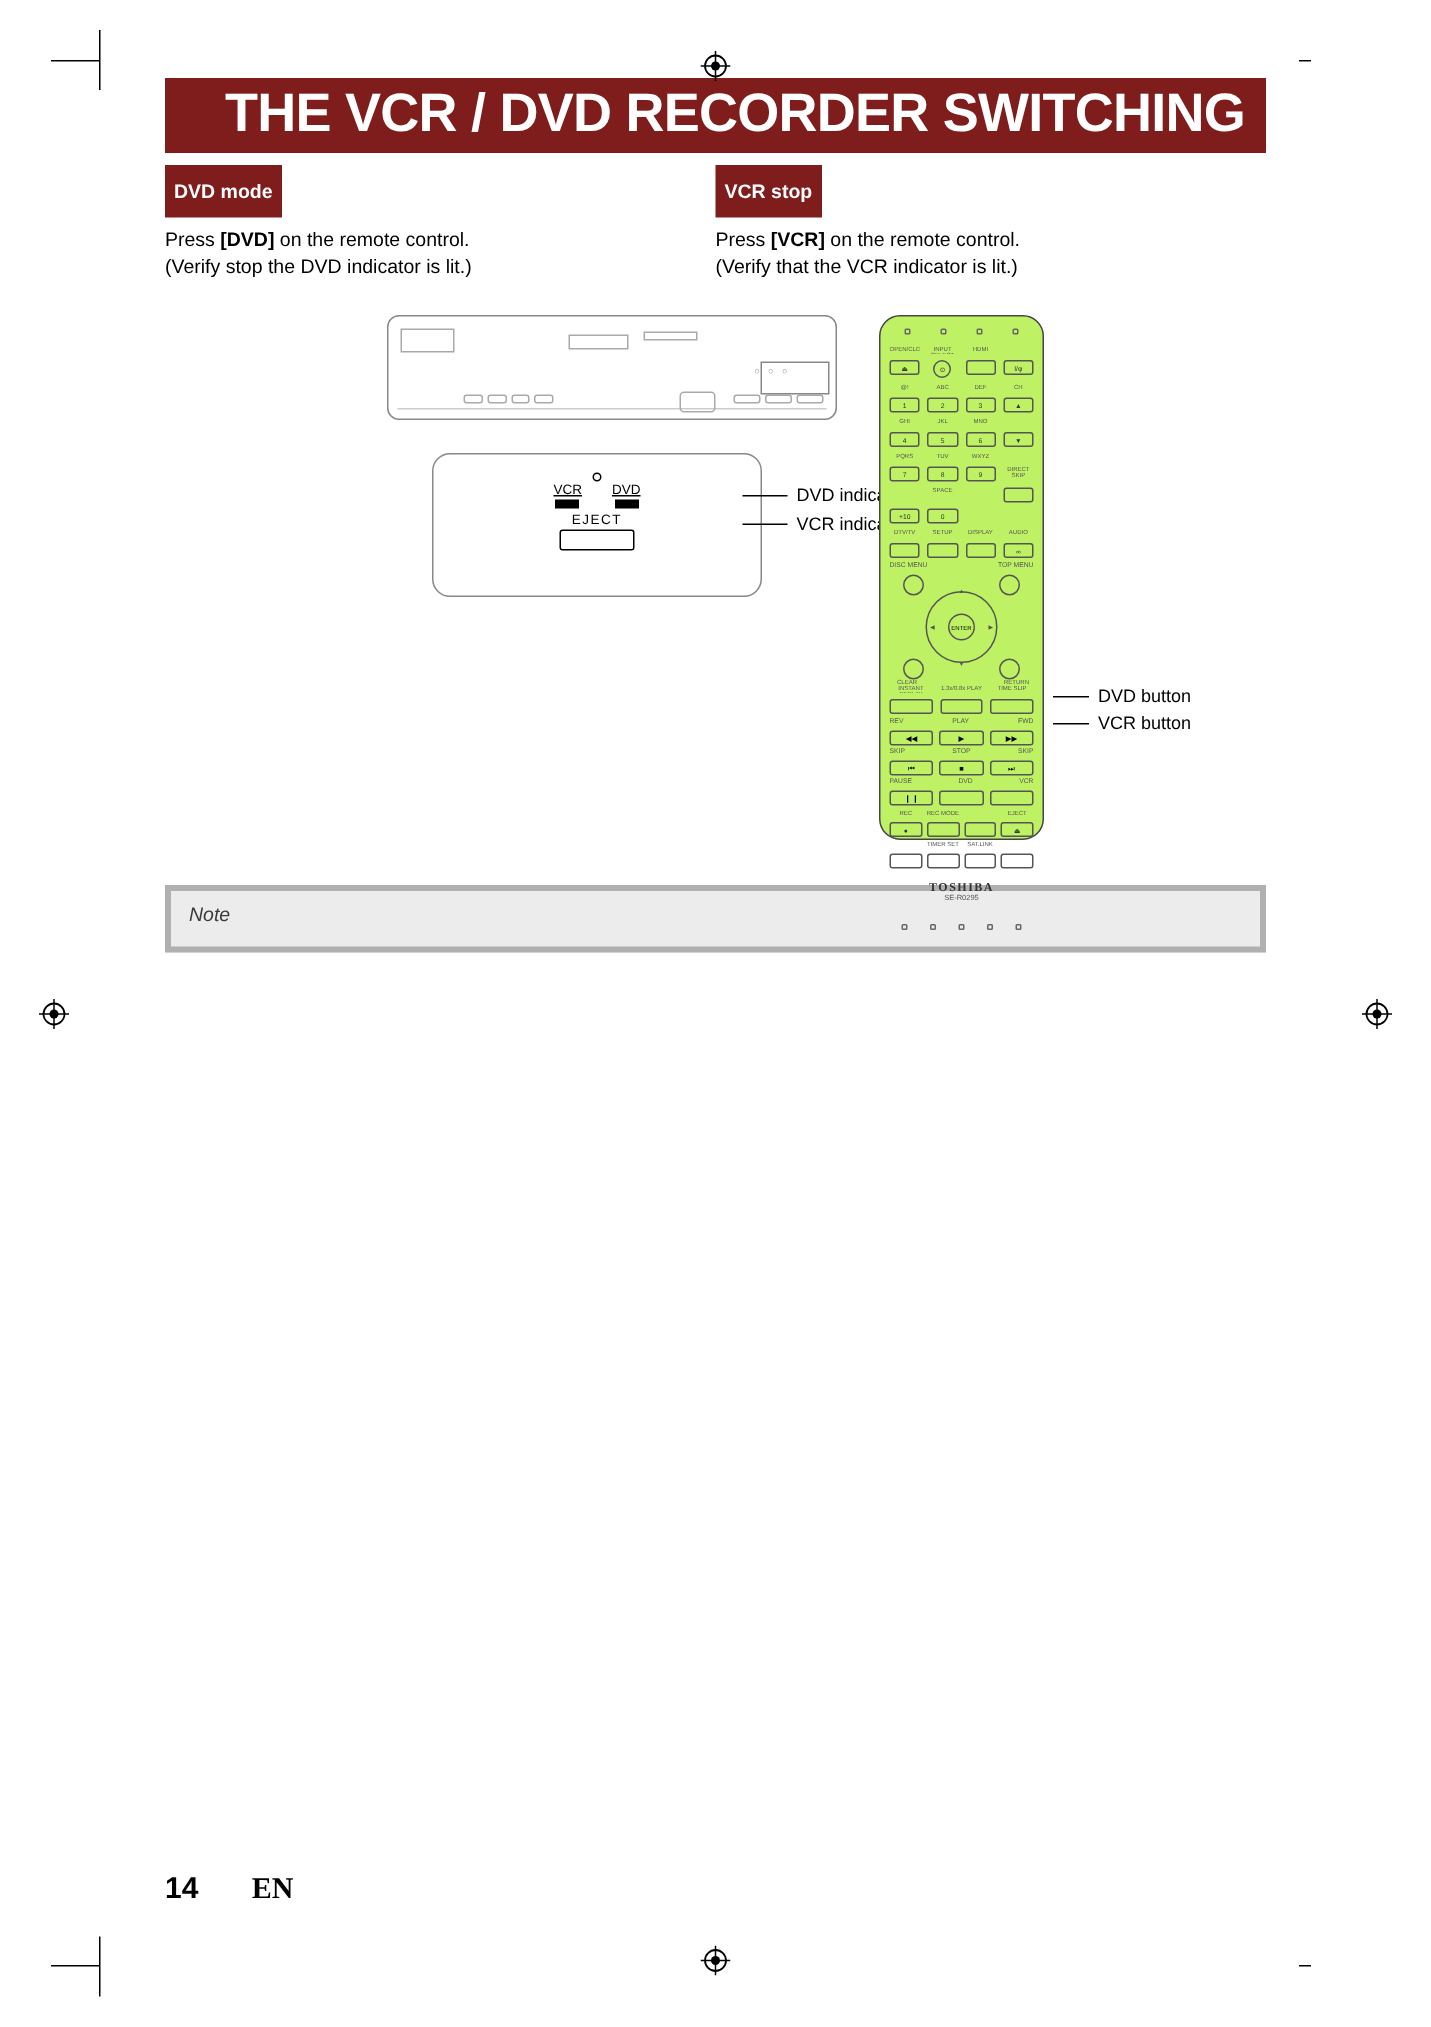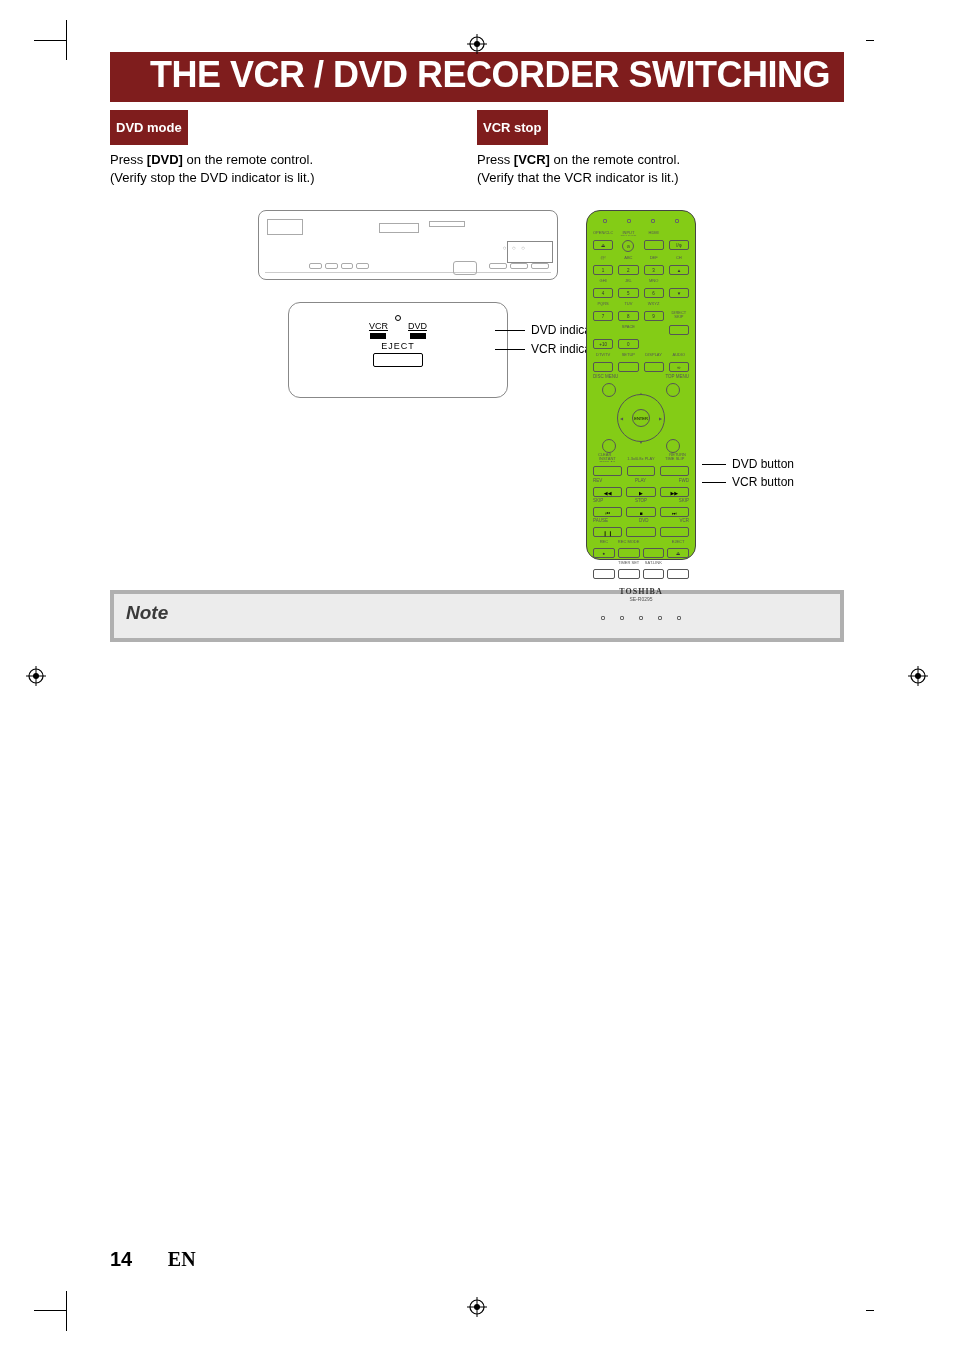--- a/index.html
+++ b/index.html
@@ -129,21 +129,21 @@
   .lead-line::before {
     content:""; display:block; width:30px; height:1px; background:#000;
   }
 
   
   .remote-wrap { position: relative; }
   .remote {
     width: 110px; height: 350px;
     border: 1.5px solid #444;
     border-radius: 14px;
-    background: #84cc16;
+    background: #bef264;
     padding: 8px 6px;
     position: relative;
   }
   .r-toprow, .r-botrow { display:flex; justify-content:space-around; }
   .r-toprow span, .r-botrow span { width:4px; height:4px; border:1px solid #666; border-radius:1px; }
   .r-grid { margin-top:6px; display:grid; grid-template-columns:repeat(4,1fr); gap:4px 5px; }
   .rk { height:10px; border:1px solid #555; border-radius:2px; font-size:4.5px; line-height:10px; text-align:center; color:#333; overflow:hidden;}
   .rk.round { border-radius:50%; width:12px; height:12px; margin:0 auto; line-height:12px; }
   .rlabel { font-size:4px; text-align:center; color:#555; line-height:1; height:5px; overflow:hidden;}
   .r-dpad-area { margin:6px auto; width:70px; height:66px; position:relative; }
@@ -167,22 +167,22 @@
 
   
   .note-box {
     border: 4px solid #b0b0b0;
     background: #ececec;
     padding: 8px 12px 10px 12px;
     margin-top: 20px;
   }
   .note-title {
     font-style: italic;
-    font-weight: 700;
-    font-size: 19px;
+    font-weight: 400;
+    font-size: 13px;
     color: #3a3a3a;
     margin-bottom: 4px;
   }
   .note-list {
     font-size: 13px;
     line-height: 1.4;
     list-style: none;
     padding: 0;
   }
   .note-list li::before { content: "• "; }

